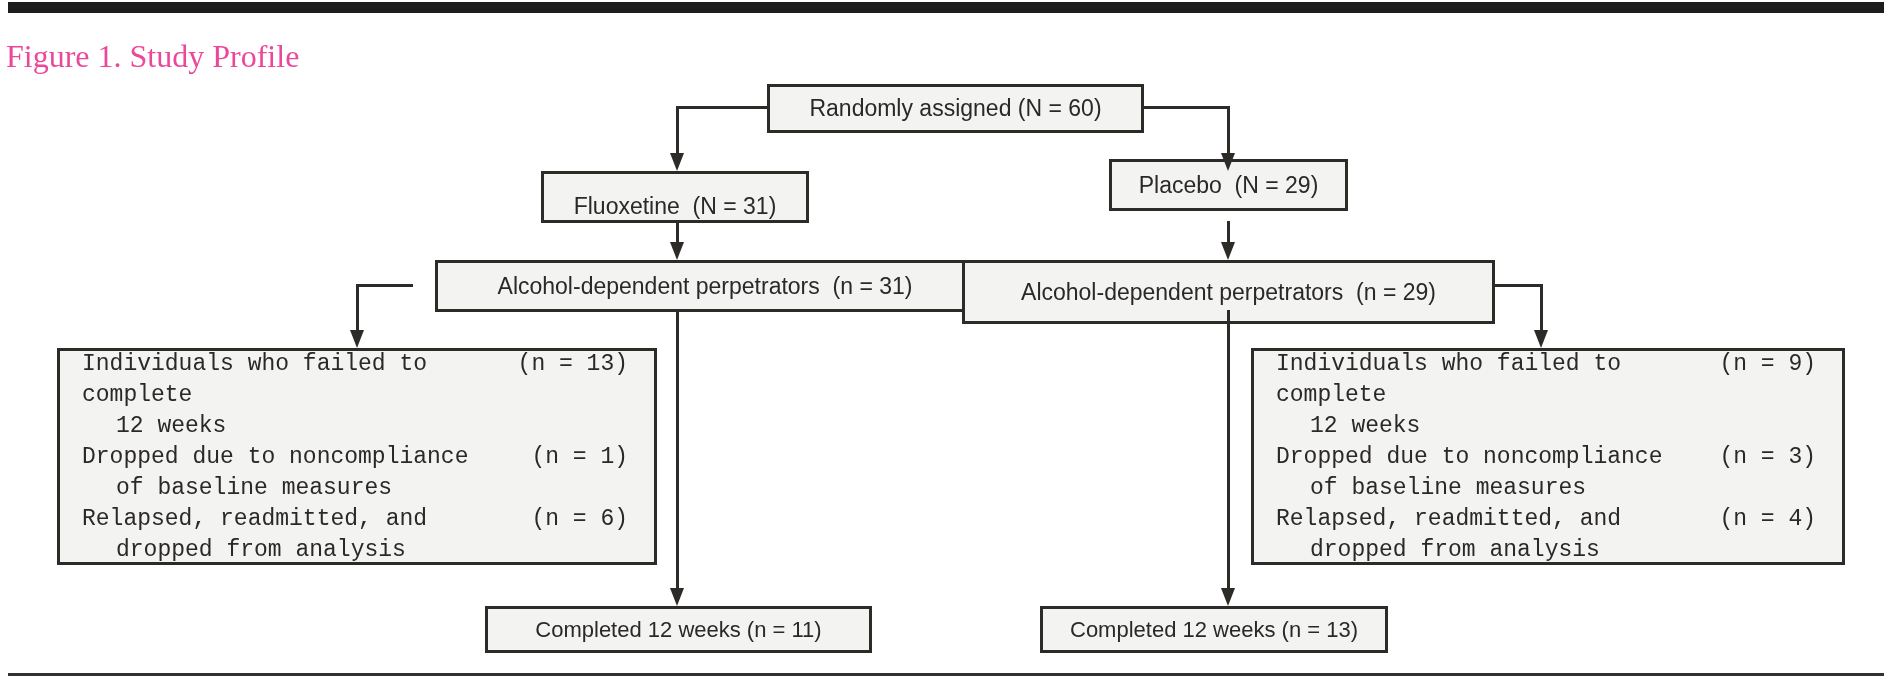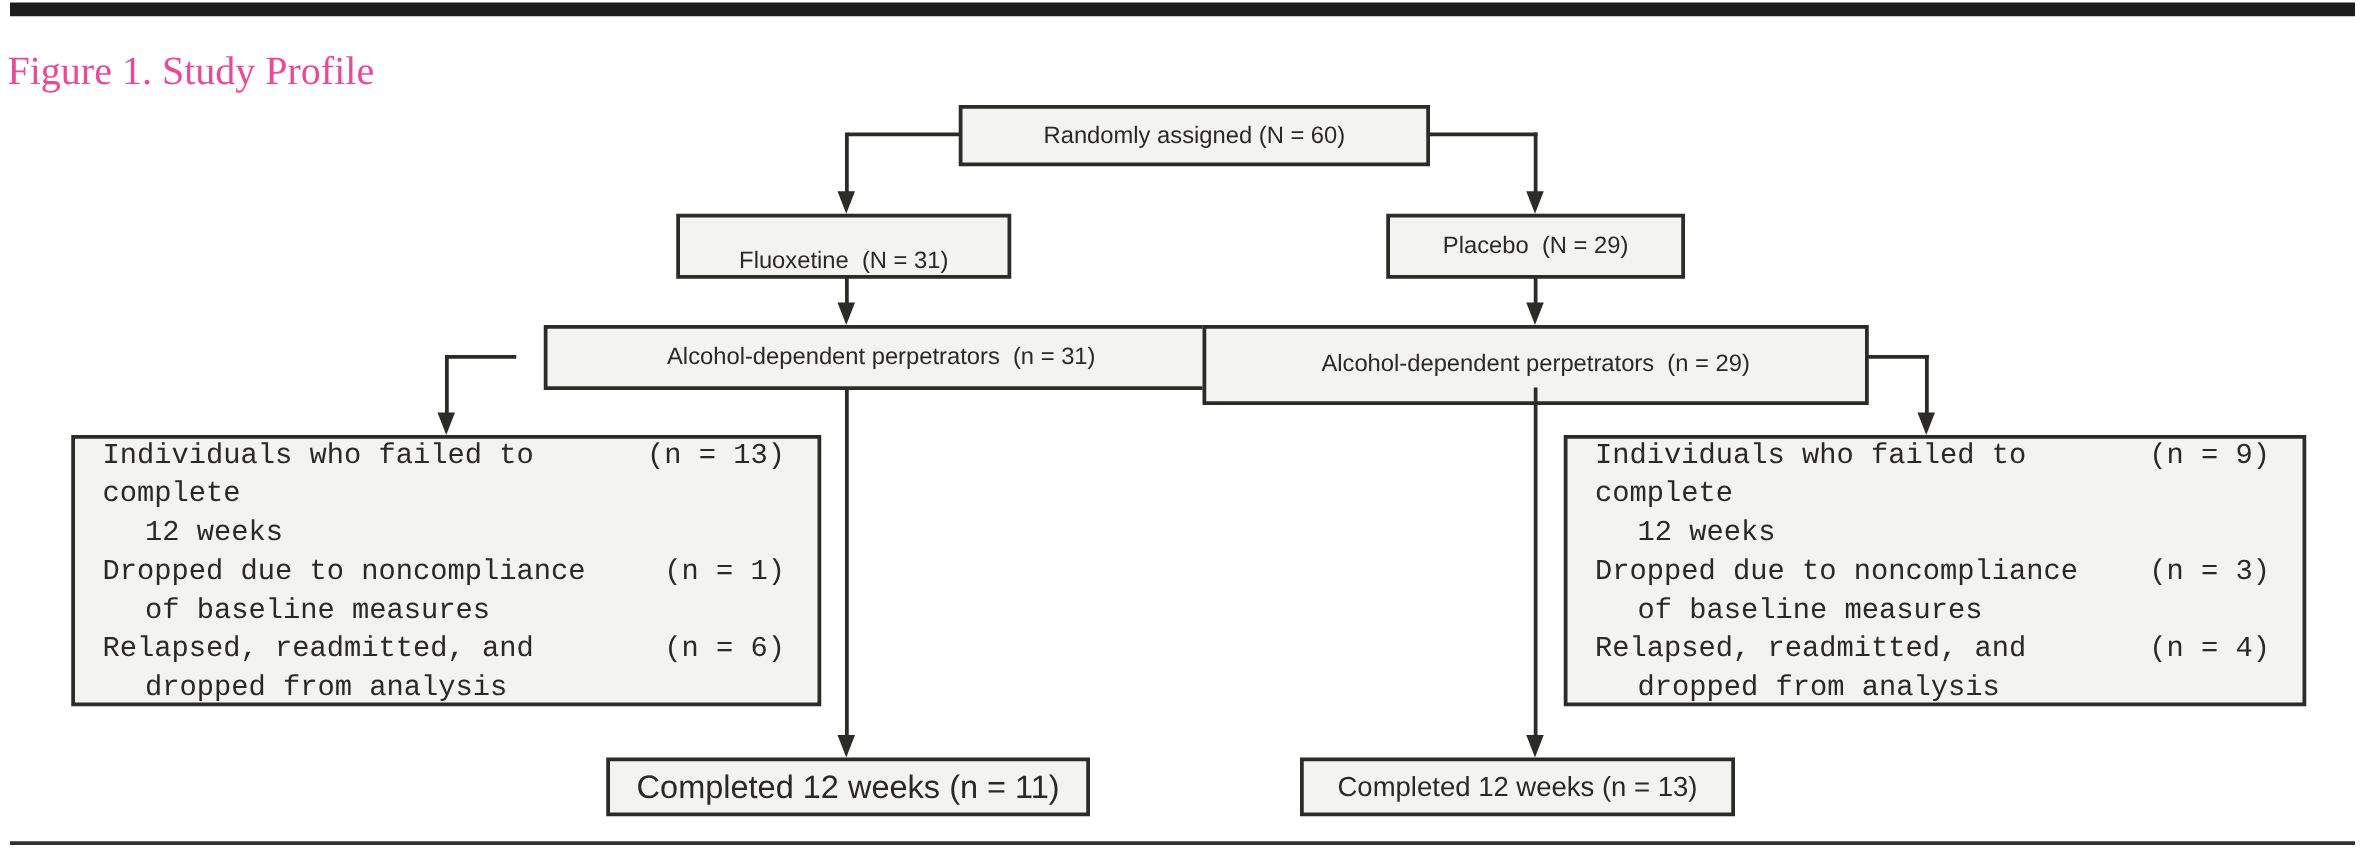--- a/index.html
+++ b/index.html
@@ -22,21 +22,21 @@
   .figure-title{
     position:absolute;left:6px;top:22px;
     font-family:"Liberation Serif",serif;font-size:32px;color:#ec4899;
     letter-spacing:0px;
     margin-top:16px;
   }
   .node{
     position:absolute;background:var(--box-fill);
     border:3px solid var(--box-border);
     display:flex;align-items:center;justify-content:center;
-    font-size:19px;color:var(--text);
+    font-size:23px;color:var(--text);
   }
   .node .node-label{white-space:pre;text-align:center;}
   .dropout{
     position:absolute;background:var(--box-fill);
     border:3px solid var(--box-border);
     font-size:23px;line-height:31px;
     padding:9px 26px 8px 22px;
     display:flex;flex-direction:column;justify-content:center;
   }
   .drop-item{display:flex;flex-direction:row;align-items:flex-start;font-family:Liberation Mono, monospace;}
@@ -62,21 +62,21 @@
 <div class="figure-title">Figure 1. Study Profile</div>
 
 <div class="node" style="left:767px;top:84px;width:377px;height:49px;">
   <span class="node-label">Randomly assigned (N = 60)</span>
 </div>
 
 <div class="node" style="left:541px;top:171px;width:268px;height:52px;align-items:flex-end;">
   <span class="node-label">Fluoxetine  (N = 31)</span>
 </div>
 
-<div class="node" style="left:1109px;top:171px;width:239px;height:52px;">
+<div class="node" style="left:1109px;top:159px;width:239px;height:52px;">
   <span class="node-label">Placebo  (N = 29)</span>
 </div>
 
 <div class="node" style="left:410px;top:260px;width:540px;height:52px;margin-left:25px;">
   <span class="node-label">Alcohol-dependent perpetrators  (n = 31)</span>
 </div>
 
 <div class="node" style="left:962px;top:260px;width:533px;height:64px;">
   <span class="node-label">Alcohol-dependent perpetrators  (n = 29)</span>
 </div>
@@ -122,21 +122,21 @@
   </div>
   <div class="drop-item">
     <div class="drop-text">
       <div>Relapsed, readmitted, and</div>
       <div class="drop-line2">dropped from analysis</div>
     </div>
     <div class="drop-value">(n = 4)</div>
   </div>
 </div>
 
-<div class="node" style="left:485px;top:606px;width:387px;height:47px;font-size:26px;">
+<div class="node" style="left:485px;top:606px;width:387px;height:47px;font-size:22px;">
   <span class="node-label">Completed 12 weeks (n = 11)</span>
 </div>
 
 <div class="node" style="left:1040px;top:606px;width:348px;height:47px;font-size:22px;">
   <span class="node-label">Completed 12 weeks (n = 13)</span>
 </div>
 
 <div class="hline" style="left:678px;top:106px;width:90px;"></div>
 <div class="vline" style="left:676px;top:106px;height:51px;"></div>
 <div class="arrow-down" style="left:670px;top:153px;"></div>

